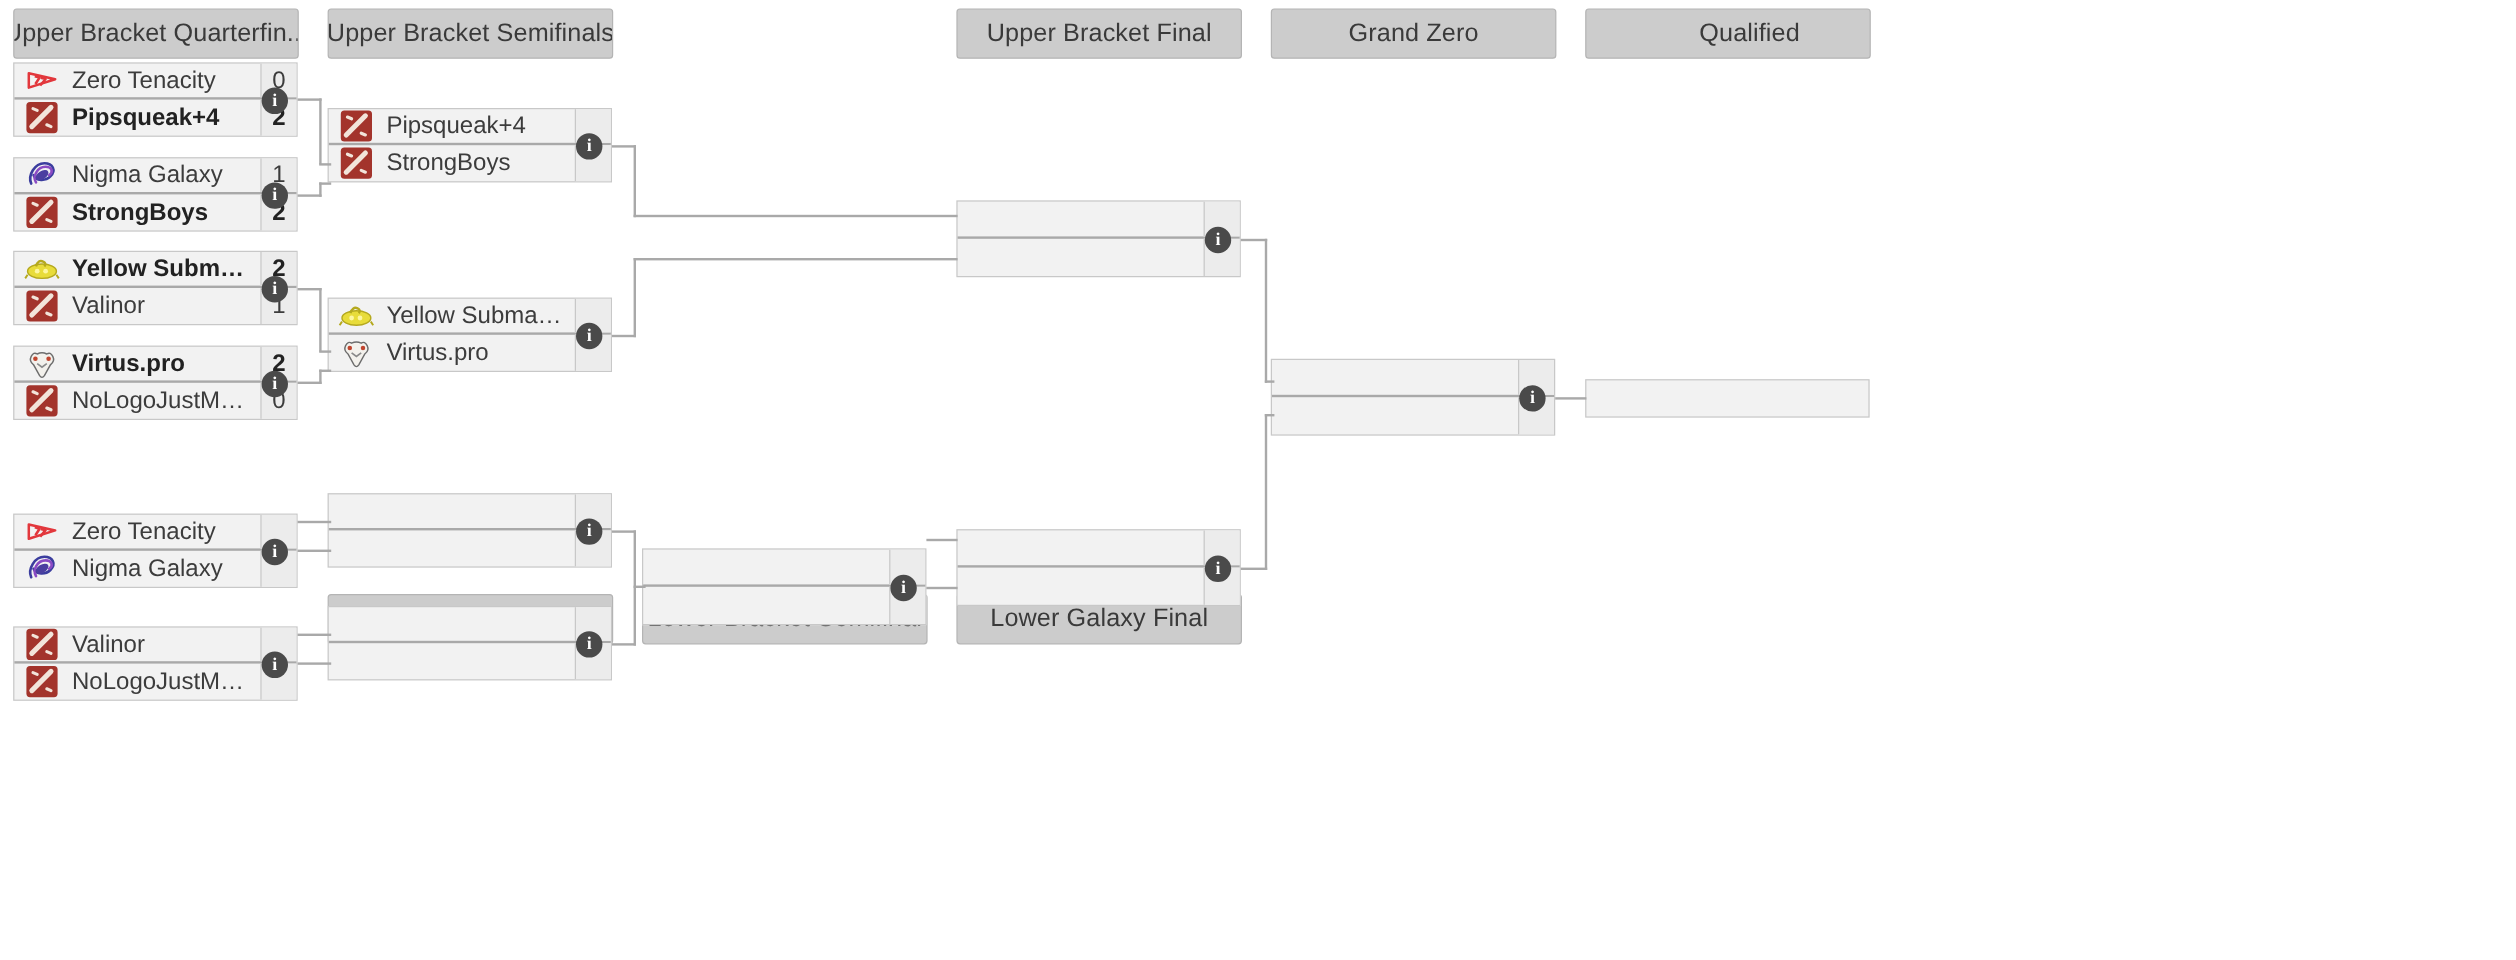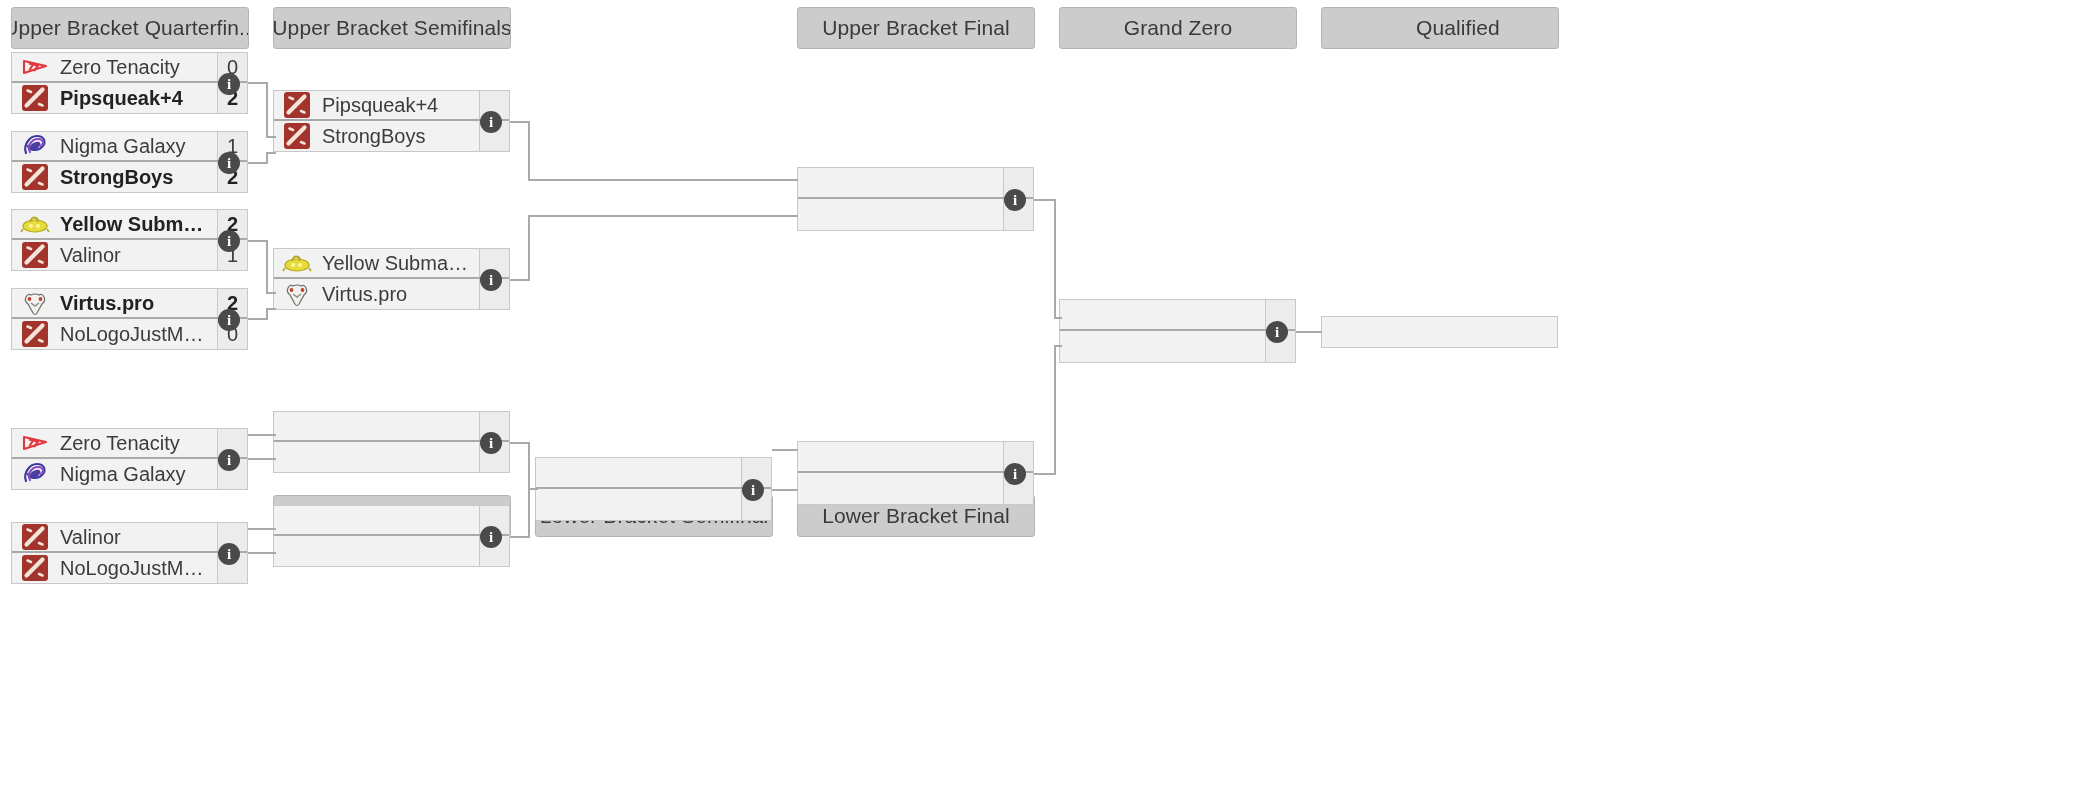--- a/index.html
+++ b/index.html
@@ -135,21 +135,21 @@
       <span>Qualified</span>
     </div>
 
   <div class="round-header" style="left:273px; top:495px; width:238px;">
       <span>Lower Bracket Round 2</span>
     </div>
   <div class="round-header" style="left:535px; top:495px; width:238px;">
       <span>Lower Bracket Semifinal</span>
     </div>
   <div class="round-header" style="left:797px; top:495px; width:238px;">
-      <span>Lower Bracket Final</span>
+      <span>Lower Galaxy Final</span>
     </div>
 
   <div class="conn h" style="left:248px; top:82px;  width:20px;"></div>
   <div class="conn v" style="left:266px; top:82px;  height:55px;"></div>
   <div class="conn h" style="left:266px; top:136px; width:10px;"></div>
 
   <div class="conn h" style="left:248px; top:162px; width:20px;"></div>
   <div class="conn v" style="left:266px; top:152px; height:12px;"></div>
   <div class="conn h" style="left:266px; top:152px; width:10px;"></div>
 

